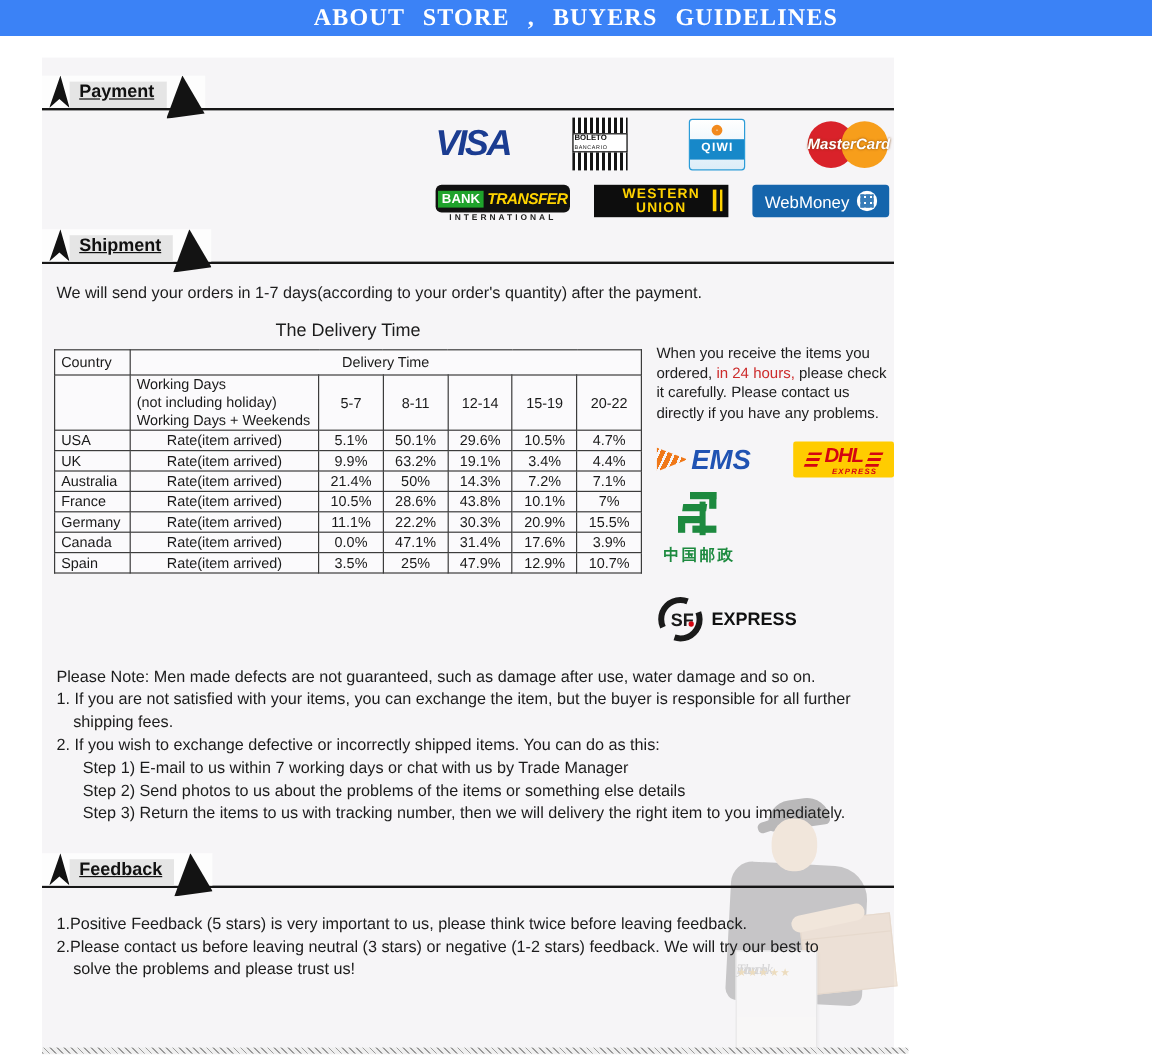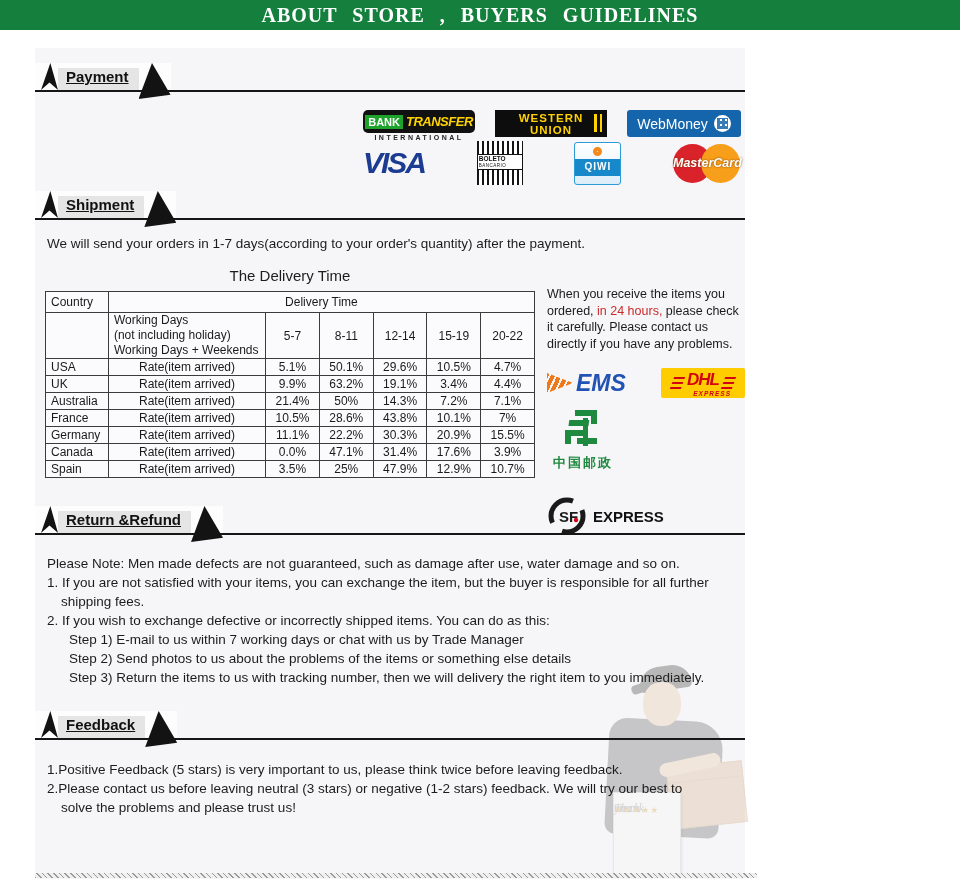--- a/index.html
+++ b/index.html
@@ -1,21 +1,21 @@
 <!DOCTYPE html>
 <html><head>
 <meta charset="utf-8">
 <style>
   * { margin:0; padding:0; box-sizing:border-box; }
   html,body { background:#ffffff; }
   body { font-family:"Liberation Sans", sans-serif; color:#1c1c1c; }
   .page { position:relative; width:960px; height:879px; background:#fff; overflow:hidden; }
 
   
-  .topbar { position:absolute; left:0; top:0; width:960px; height:30px; background:#15803d;
+  .topbar { position:absolute; left:0; top:0; width:960px; height:30px; background:#3b82f6;
             display:flex; align-items:center; justify-content:center; }
   .topbar .title { font-family:"Liberation Serif", serif; font-weight:700; font-size:20px;
                    color:#fff; letter-spacing:1px; word-spacing:9px; }
 
   
   .panel { position:absolute; left:35px; top:48px; width:710px; height:831px; background:#f6f5f7; }
 
   
   .section-head { position:absolute; left:0; right:0; height:30px; border-bottom:2px solid #161616;
                   display:flex; align-items:flex-end; }
@@ -147,51 +147,51 @@
     <div class="section-head head-payment">
       <div class="flag">
         <span class="tri-l"></span>
         <span class="sec-label">Payment</span>
         <span class="tri-r"></span>
       </div>
     </div>
 
 
     <div class="pay-icons">
+      <div class="pay-row">
+        <span class="logo-visa">VISA</span>
+        <span class="logo-boleto">
+          <span class="boleto-label"><span>BOLETO</span><span class="boleto-sub">BANCARIO</span></span>
+        </span>
+        <span class="logo-qiwi">
+          <span class="qiwi-q" style="display:block"></span>
+          <span class="qiwi-band" style="display:block">QIWI</span>
+        </span>
+        <span class="logo-mc">
+          <span class="mc-c mc-red"></span>
+          <span class="mc-c mc-org"></span>
+          <span class="mc-text">MasterCard</span>
+        </span>
+      </div>
       <div class="pay-row pay-row2">
         <span class="logo-bank">
           <span class="bank-box" style="display:flex">
             <span class="bank-w">BANK</span>
             <span class="bank-t">TRANSFER</span>
           </span>
           <span class="bank-intl" style="display:block">INTERNATIONAL</span>
         </span>
         <span class="logo-wu">
           <span class="wu-l1" style="display:block">WESTERN</span>
           <span class="wu-l2" style="display:block">UNION</span>
           <span class="wu-bars"></span>
         </span>
         <span class="logo-wm">
           <span class="wm-text">WebMoney</span>
           <span class="wm-globe"></span>
-        </span>
-      </div>
-      <div class="pay-row">
-        <span class="logo-visa">VISA</span>
-        <span class="logo-boleto">
-          <span class="boleto-label"><span>BOLETO</span><span class="boleto-sub">BANCARIO</span></span>
-        </span>
-        <span class="logo-qiwi">
-          <span class="qiwi-q" style="display:block"></span>
-          <span class="qiwi-band" style="display:block">QIWI</span>
-        </span>
-        <span class="logo-mc">
-          <span class="mc-c mc-red"></span>
-          <span class="mc-c mc-org"></span>
-          <span class="mc-text">MasterCard</span>
         </span>
       </div>
     </div>
 
     <div class="section-head head-shipment">
       <div class="flag">
         <span class="tri-l"></span>
         <span class="sec-label">Shipment</span>
         <span class="tri-r"></span>
       </div>
@@ -322,27 +322,20 @@
       <span class="logo-sf">
         <svg width="40" height="40" viewBox="0 0 40 40">
           <circle cx="20" cy="20" r="16" fill="none" stroke="#1a1a1a" stroke-width="5" stroke-dasharray="38 13" stroke-dashoffset="8"></circle>
           <text x="12" y="26" font-family="Liberation Sans, sans-serif" font-size="15" font-weight="900" fill="#1a1a1a">SF</text>
           <circle cx="29" cy="24" r="2.2" fill="#d40511"></circle>
         </svg>
         <span class="sf-sub">EXPRESS</span>
       </span>
     </div>
 
-    <div class="section-head head-return">
-      <div class="flag">
-        <span class="tri-l"></span>
-        <span class="sec-label">Return &amp;Refund</span>
-        <span class="tri-r"></span>
-      </div>
-    </div>
 
     <div class="ret-text">
       <div>Please Note: Men made defects are not guaranteed, such as damage after use, water damage and so on.</div>
       <div>1. If you are not satisfied with your items, you can exchange the item, but the buyer is responsible for all further</div>
       <div class="ind1">shipping fees.</div>
       <div>2. If you wish to exchange defective or incorrectly shipped items. You can do as this:</div>
       <div class="ind2">Step 1) E-mail to us within 7 working days or chat with us by Trade Manager</div>
       <div class="ind2">Step 2) Send photos to us about the problems of the items or something else details</div>
       <div class="ind2">Step 3) Return the items to us with tracking number, then we will delivery the right item to you immediately.</div>
     </div>

